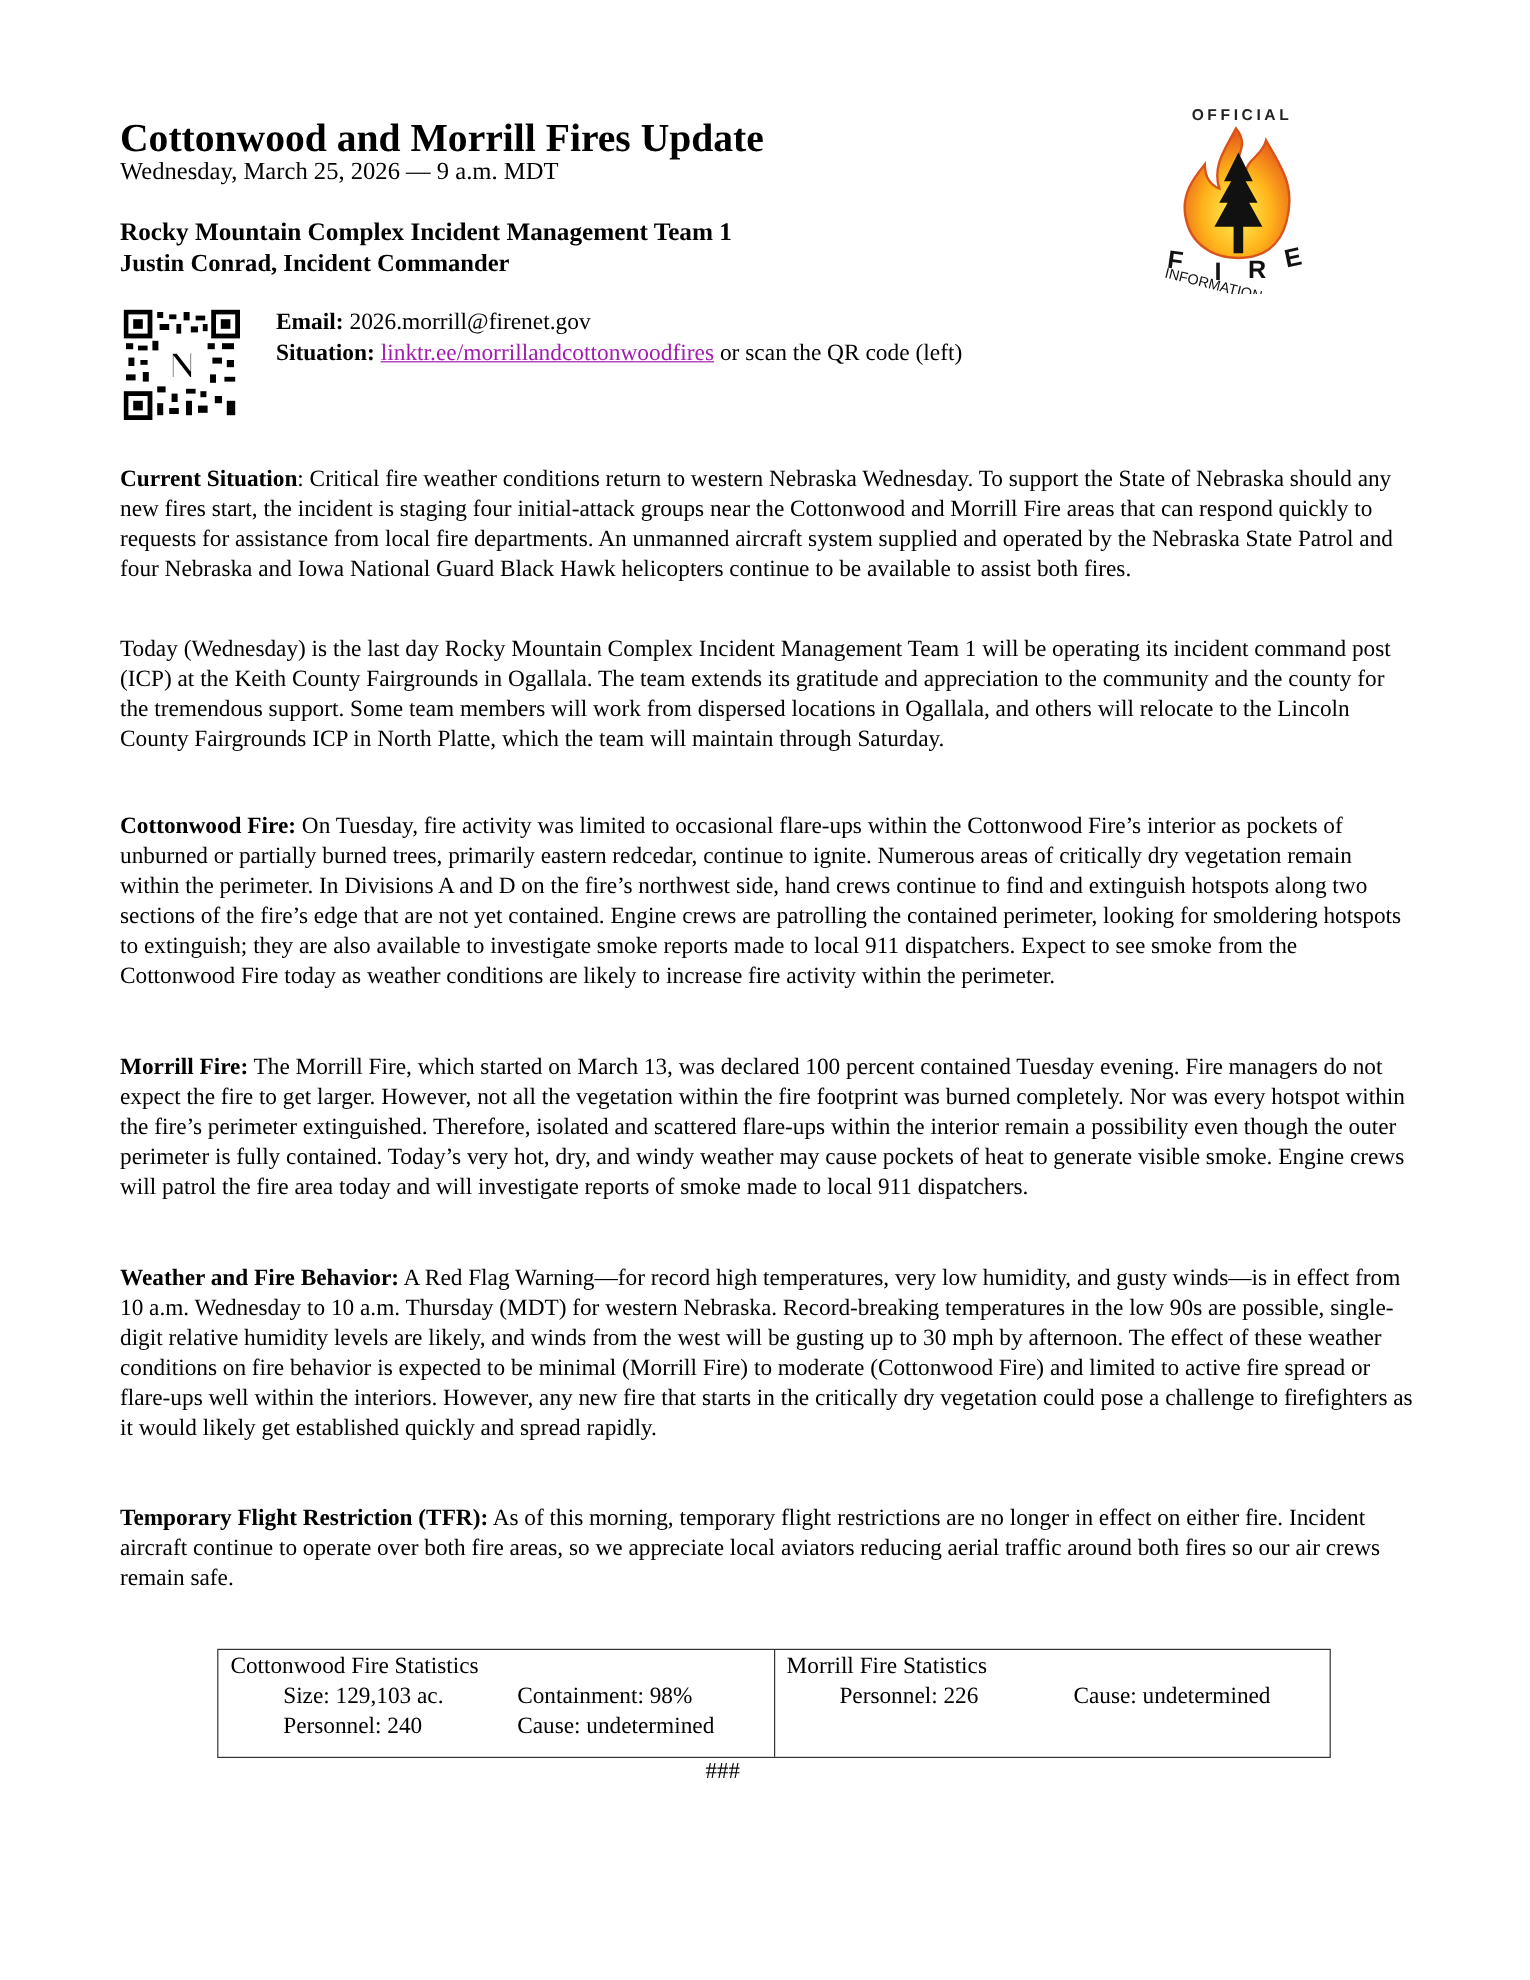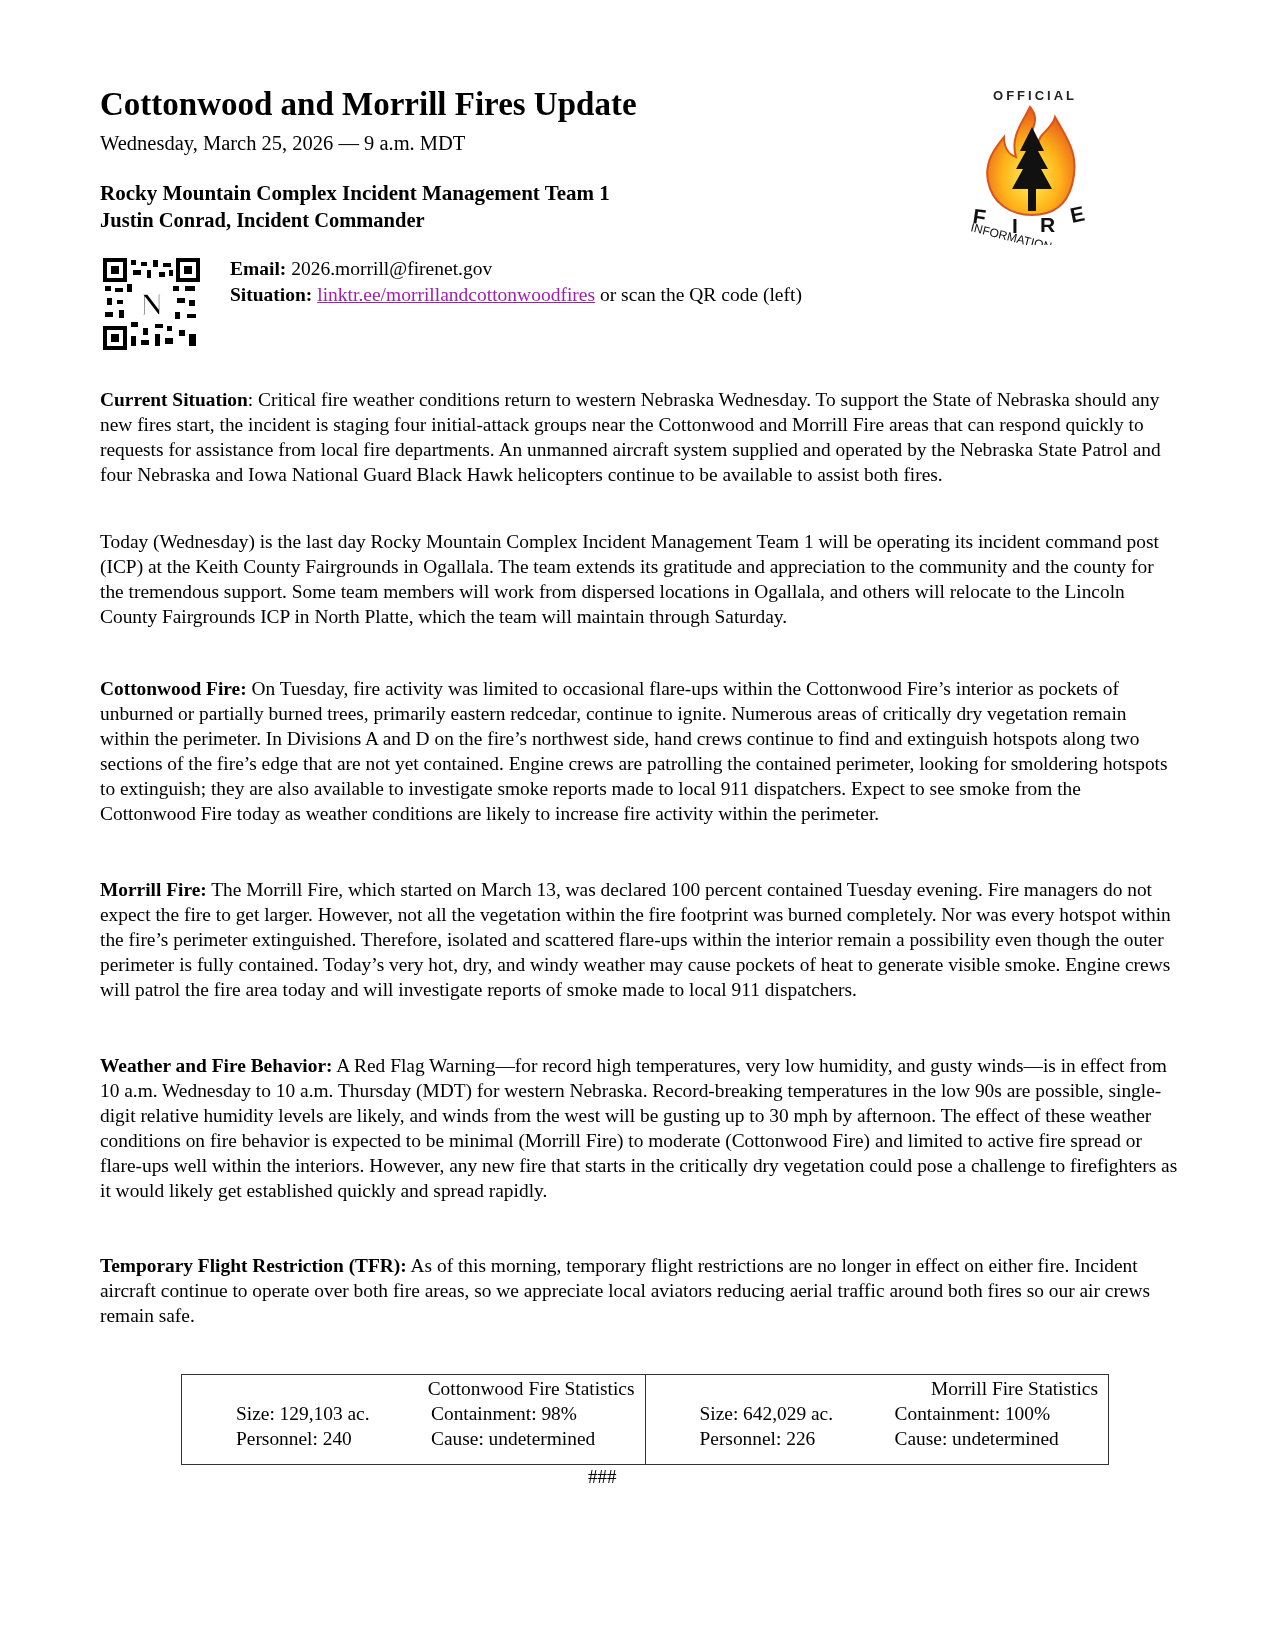--- a/index.html
+++ b/index.html
@@ -1,39 +1,39 @@
 <!DOCTYPE html>
 <html><head>
 <meta charset="utf-8">
 <style>
   html, body { margin: 0; padding: 0; background: #ffffff; }
   body { width: 1275px; height: 1650px; position: relative; overflow: hidden;
          font-family: "Liberation Serif", "DejaVu Serif", serif; color: #000; }
   .page { position: absolute; left: 0; top: 0; width: 1275px; height: 1650px; }
-  .title { position: absolute; left: 100px; top: 84px; font-size: 33px; font-weight: bold; line-height: 40px; margin: 0; }
+  .title { position: absolute; left: 100px; top: 96px; font-size: 33px; font-weight: bold; line-height: 40px; margin: 0; }
   .dateline { position: absolute; left: 100px; top: 130px; font-size: 20.5px; line-height: 26px; }
   .team { position: absolute; left: 100px; top: 180px; font-size: 21px; font-weight: bold; line-height: 26px; }
   .commander { position: absolute; left: 100px; top: 207px; font-size: 20.5px; line-height: 26px; font-weight: bold; }
   .logo { position: absolute; left: 960px; top: 85px; width: 150px; height: 160px; }
   .qr { position: absolute; left: 103px; top: 258px; width: 97px; height: 92px; }
   .contact { position: absolute; left: 230px; top: 256px; font-size: 19.5px; line-height: 25.5px; }
   .contact b { font-weight: bold; }
   .contact a { color: #a21caf; text-decoration: underline; }
   .body-text { position: absolute; left: 100px; width: 1080px; font-size: 19.4px; line-height: 25px; text-align: left; }
   .body-text b { font-weight: bold; }
   .p1 { top: 387px; }
   .p2 { top: 529px; }
   .p3 { top: 676px; }
   .p4 { top: 877px; }
   .p5 { top: 1053px; }
   .p6 { top: 1253px; }
   .stats { position: absolute; left: 181px; top: 1374px; width: 926px; height: 89px; border: 1.5px solid #333; display: flex; }
   .stats-col { flex: 1; padding: 0 10px; font-size: 19.4px; line-height: 25px; box-sizing: border-box; }
   .stats-col + .stats-col { border-left: 1.5px solid #333; }
-  .stats-head { text-align: right; padding-top: 1px; }
+  .stats-head { text-align: left; padding-top: 1px; }
   .stats-row { display: flex; margin-left: 44px; }
   .stats-row span:first-child { width: 195px; }
   .endmark { position: absolute; left: 588px; top: 1466px; font-size: 19px; }
 </style>
 </head>
 <body>
 
 <div class="page">
 
   <h1 class="title">Cottonwood and Morrill Fires Update</h1>
@@ -139,24 +139,20 @@
         <span>Containment: 98%</span>
       </div>
       <div class="stats-row">
         <span>Personnel: 240</span>
         <span>Cause: undetermined</span>
       </div>
     </div>
     <div class="stats-col">
       <div class="stats-head">Morrill Fire Statistics</div>
       <div class="stats-row">
-        <span>Size: 642,029 ac.</span>
-        <span>Containment: 100%</span>
-      </div>
-      <div class="stats-row">
         <span>Personnel: 226</span>
         <span>Cause: undetermined</span>
       </div>
     </div>
   </div>
 
   <div class="endmark">###</div>
 </div>
 
 </body></html>

